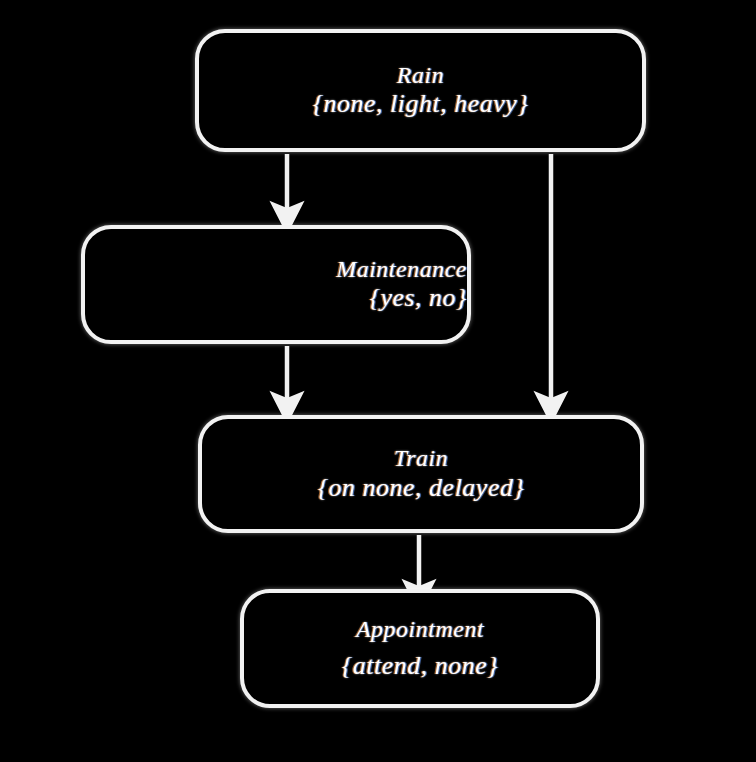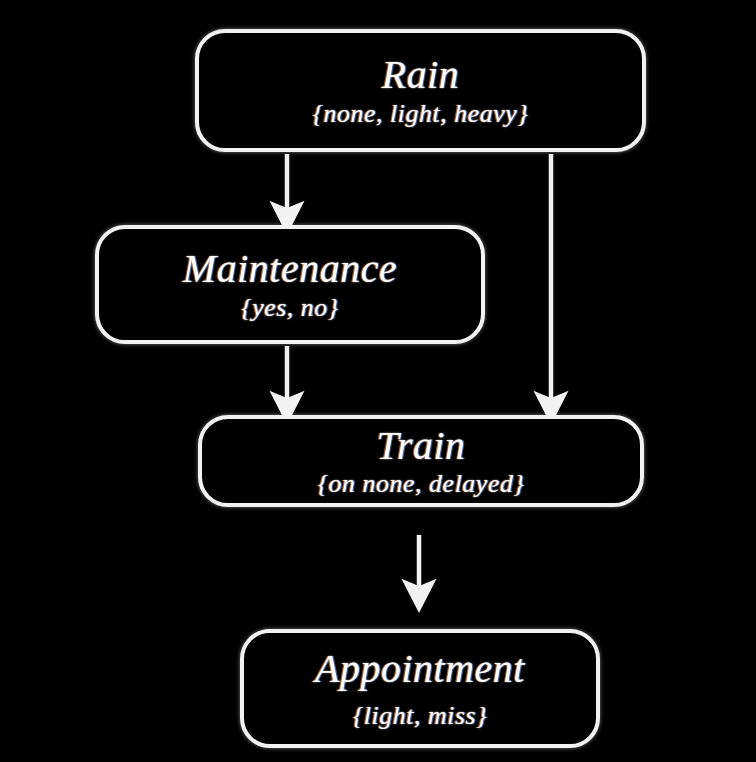--- a/index.html
+++ b/index.html
@@ -43,35 +43,35 @@
     line-height: 1.16;
     z-index: 2;
     box-shadow: 0 0 4px rgba(255,255,255,0.45);
     text-shadow:
       -1.2px 0 0 rgba(255,150,60,0.55),
        1.2px 0 0 rgba(90,150,255,0.55),
        0 0 2px rgba(255,255,255,0.7);
   }
   .node-name {
     display: block;
-    font-size: 40px;
+    font-size: 24px;
     letter-spacing: 0.5px;
     font-style: italic;
   }
   .node-states {
     display: block;
     font-size: 26px;
     letter-spacing: 0.5px;
   }
 
   
   #node-rain        { left: 195px; top: 29px;  width: 451px; height: 123px; }
-  #node-maintenance { left: 95px;  top: 225px; width: 390px; height: 119px; }
-  #node-train       { left: 198px; top: 415px; width: 446px; height: 92px; }
-  #node-appointment { left: 240px; top: 629px; width: 360px; height: 119px; gap: 8px; }
+  #node-maintenance { left: 81px;  top: 225px; width: 390px; height: 119px; align-items: flex-end; }
+  #node-train       { left: 198px; top: 415px; width: 446px; height: 118px; }
+  #node-appointment { left: 240px; top: 589px; width: 360px; height: 119px; gap: 8px; }
 </style>
 </head>
 <body>
 
 <div id="diagram-root">
 
   <svg id="edge-layer" viewBox="0 0 756 762" width="756" height="762" xmlns="http://www.w3.org/2000/svg">
     <defs>
       <marker id="arrowhead" markerWidth="9" markerHeight="9" refX="4.2" refY="4.5" orient="auto" markerUnits="strokeWidth">
         <path d="M 0.6 0.6 L 8.2 4.5 L 0.6 8.4 L 2.2 4.5 Z" fill="#f2f2f2"></path>
@@ -97,16 +97,16 @@
     <span class="node-states">{yes, no}</span>
   </div>
 
   <div class="node" id="node-train">
     <span class="node-name">Train</span>
     <span class="node-states">{on none, delayed}</span>
   </div>
 
   <div class="node" id="node-appointment">
     <span class="node-name">Appointment</span>
-    <span class="node-states">{light, miss}</span>
+    <span class="node-states">{attend, none}</span>
   </div>
 
 </div>
 
 </body></html>

